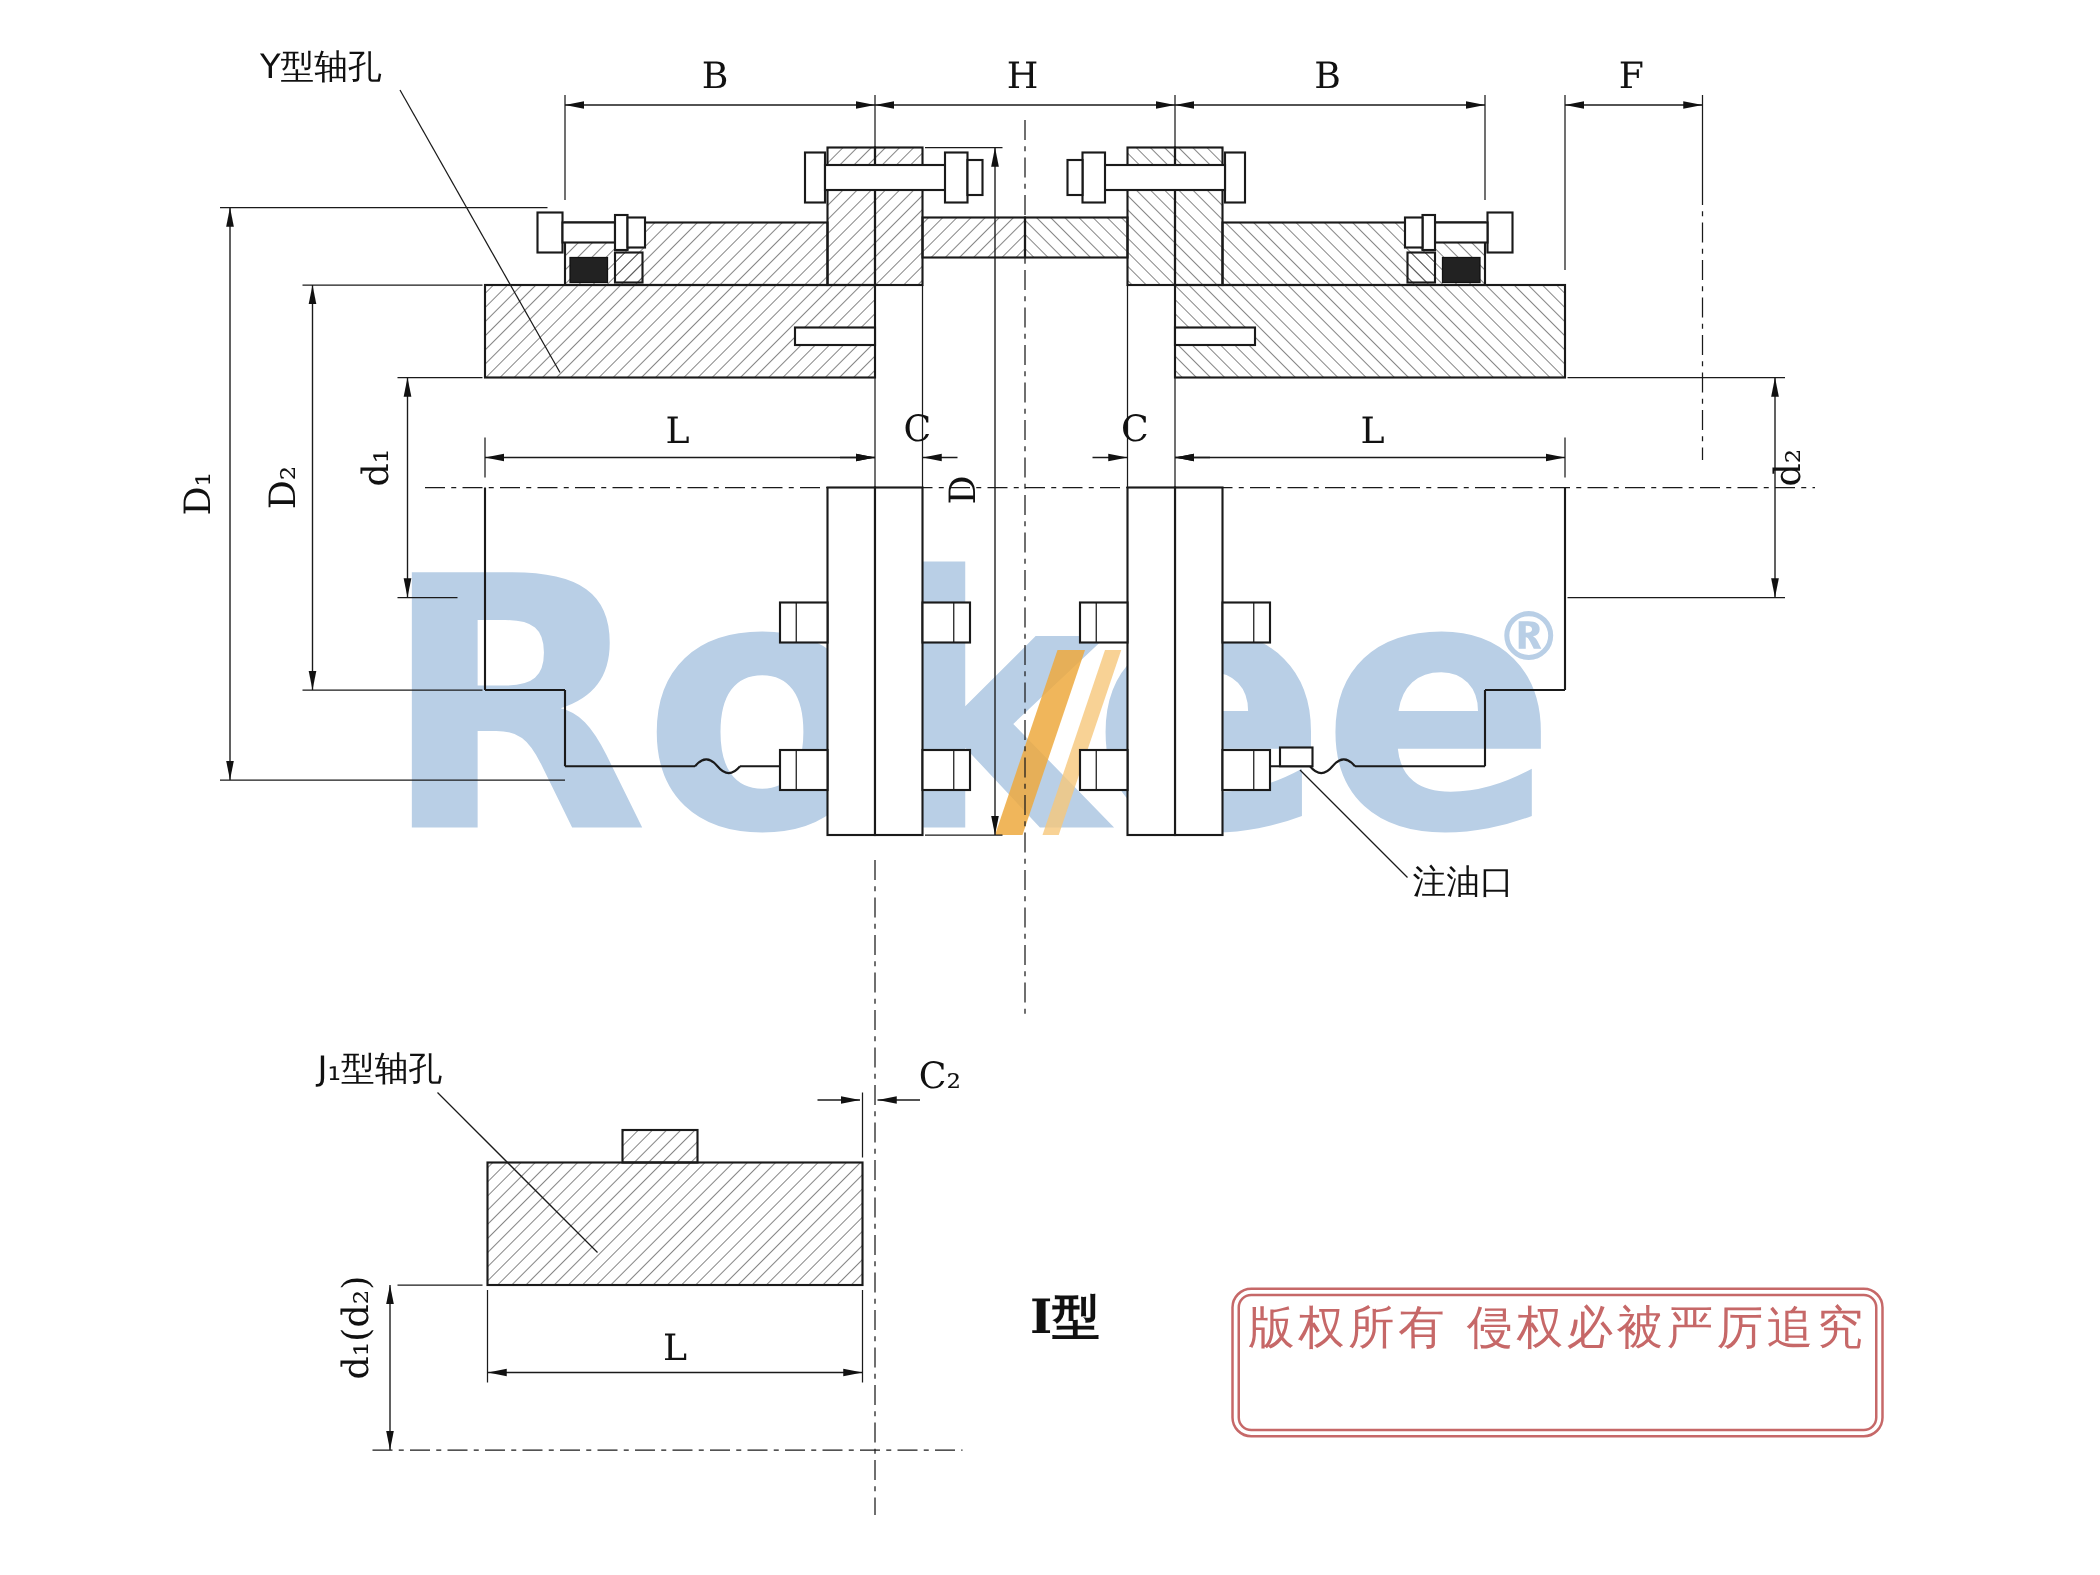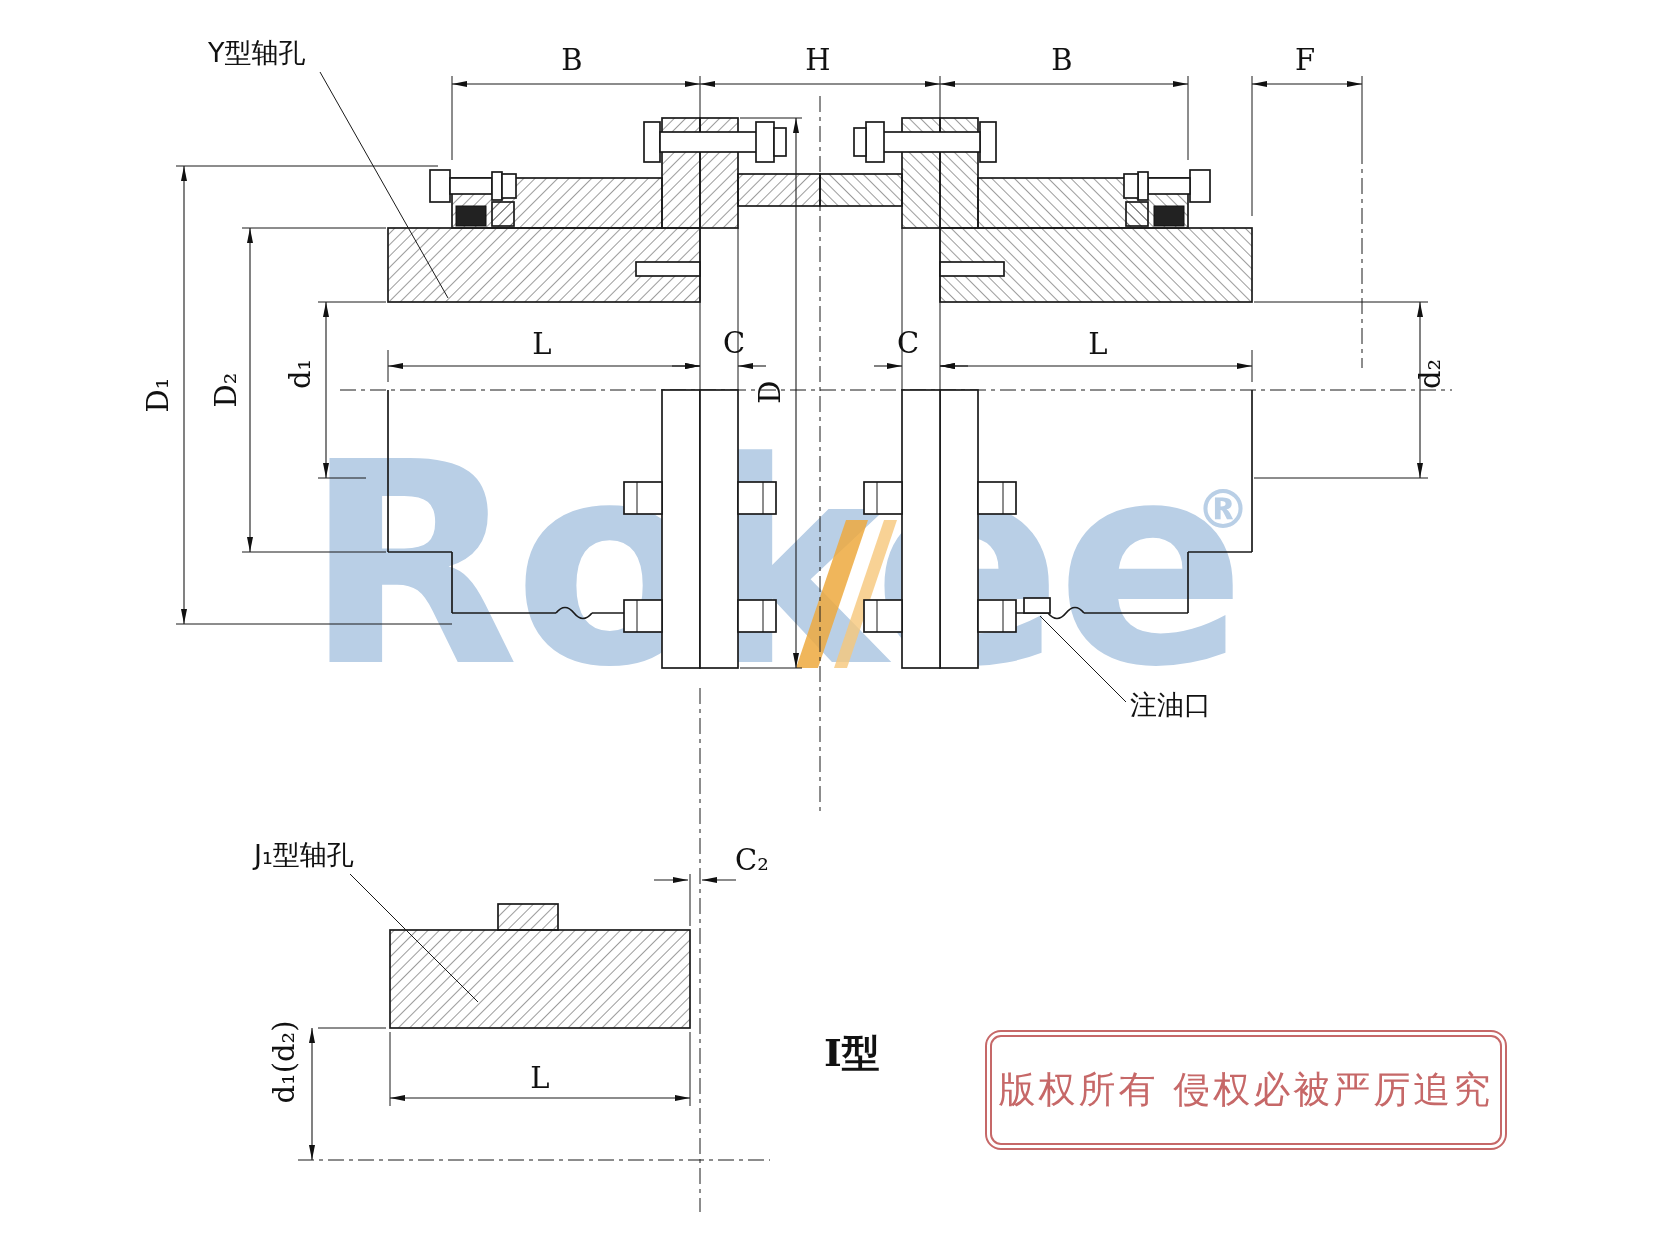--- a/index.html
+++ b/index.html
@@ -11,21 +11,21 @@
   .olf {stroke:#1a1a1a;stroke-width:1.7;}
   .thin{stroke:#1a1a1a;stroke-width:1;fill:none;}
   .cl  {stroke:#1a1a1a;stroke-width:1;stroke-dasharray:16 5 4 5;fill:none;}
   .dim {stroke:#1a1a1a;stroke-width:1.1;fill:none;}
   .dimtxt{font:29px "DejaVu Serif","DejaVu Sans",serif;fill:#111;}
   .cn {font:27px "DejaVu Sans","Liberation Sans",sans-serif;fill:#111;}
   .big{font:700 38px "DejaVu Serif","DejaVu Sans",serif;fill:#111;}
   .wm {font:700 280px "DejaVu Sans",sans-serif;letter-spacing:-6px;}
   .wmreg{font:700 54px "DejaVu Sans",sans-serif;}
   .stamp{position:absolute;left:985px;top:1030px;width:508px;height:106px;
-         border:7px double #c25c5c;border-radius:16px;display:flex;align-items:center;
+         border:7px double #c25c5c;border-radius:16px;display:flex;
          justify-content:center;color:#c25c5c;font-size:37px;letter-spacing:3px;
          background:rgba(255,255,255,0.55);opacity:.92;font-family:"DejaVu Sans",sans-serif;}
 </style>
 </head>
 <body>
 
 <div class="canvas">
 
 <svg width="1680" height="1260" viewBox="0 0 1680 1260">
   <defs>

